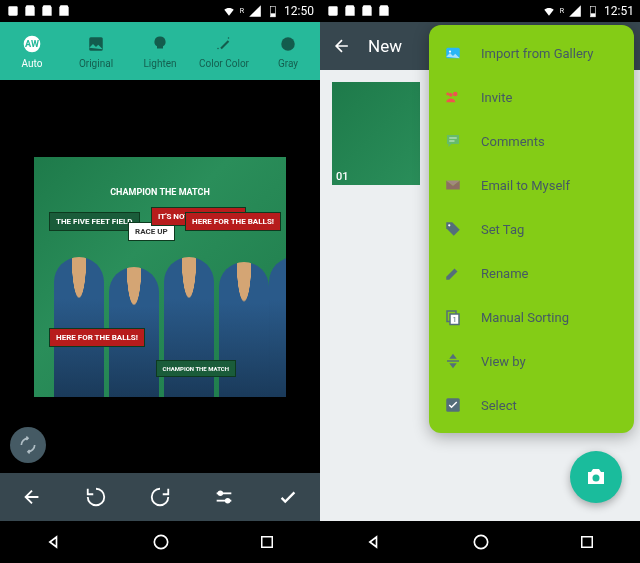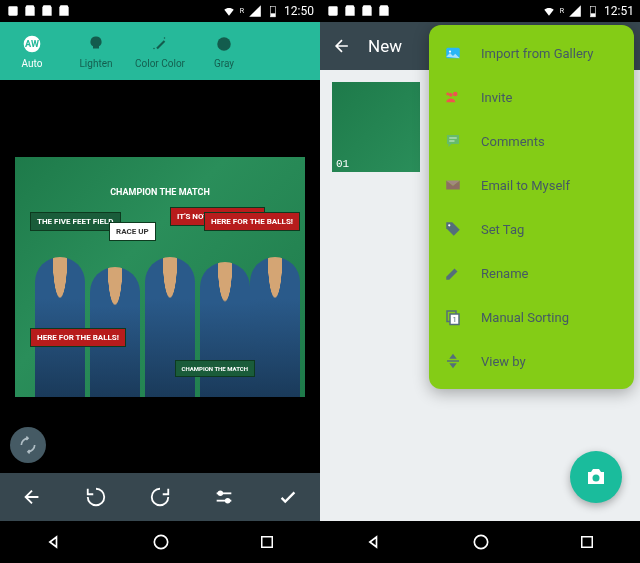--- a/index.html
+++ b/index.html
@@ -13,21 +13,21 @@
   .status-right { display: flex; gap: 4px; align-items: center; }
   .sbicon { width: 14px; height: 14px; }
   
   
   .filter-bar { height: 58px; background: #26b99a; display: flex; align-items: center; overflow: hidden; }
   .filter-item { flex: 0 0 64px; display: flex; flex-direction: column; align-items: center; color: rgba(0,0,0,0.5); font-size: 10px; gap: 4px; }
   .filter-item.active { color: #fff; }
   .filter-icon { width: 20px; height: 20px; display: flex; align-items: center; justify-content: center; }
   
   .photo-area { flex: 1; background: #000; position: relative; display: flex; align-items: center; justify-content: center; }
-  .photo { width: 290px; height: 240px; background: linear-gradient(135deg, #1e7a4a 0%, #2a8e5a 40%, #1e7a4a 100%); position: relative; overflow: hidden; }
+  .photo { width: 252px; height: 240px; background: linear-gradient(135deg, #1e7a4a 0%, #2a8e5a 40%, #1e7a4a 100%); position: relative; overflow: hidden; }
   .photo-banner { position: absolute; top: 30px; left: 50%; transform: translateX(-50%); color: #fff; font-size: 9px; font-weight: bold; white-space: nowrap; }
   .sign { position: absolute; background: #1a5c3a; color: #fff; padding: 4px 6px; font-size: 8px; font-weight: bold; border: 1px solid #0d3a1f; }
   .sign.field { top: 55px; left: 15px; }
   .sign.race { top: 65px; left: 94px; background: #fff; color: #333; }
   .sign.foos { top: 50px; right: 40px; background: #b71c1c; }
   .sign.balls1 { bottom: 50px; left: 15px; background: #b71c1c; }
   .sign.balls2 { top: 55px; right: 5px; background: #b71c1c; }
   .sign.champ { bottom: 20px; right: 50px; font-size: 6px; }
   .person { position: absolute; bottom: 0; width: 50px; height: 140px; background: radial-gradient(ellipse at top, #d4a574 0%, #d4a574 20%, transparent 21%), linear-gradient(#2a5a8a 30%, #1a3a5a 100%); border-radius: 25px 25px 0 0; }
   .person.p1 { left: 20px; }
@@ -38,21 +38,21 @@
   
   .rotate-fab { position: absolute; bottom: 10px; left: 10px; width: 36px; height: 36px; border-radius: 50%; background: #455a64; display: flex; align-items: center; justify-content: center; }
   
   .bottom-bar { height: 48px; background: #37474f; display: flex; align-items: center; justify-content: space-around; }
   .bottom-btn { color: #fff; width: 40px; height: 40px; display: flex; align-items: center; justify-content: center; }
   
   
   .right-content { flex: 1; background: #eceff1; position: relative; }
   .app-bar { height: 48px; background: #37474f; display: flex; align-items: center; color: #fff; padding: 0 12px; gap: 16px; font-size: 17px; }
   .thumb-area { padding: 12px; }
-  .thumb { width: 88px; height: 90px; background: linear-gradient(135deg, #1e7a4a 0%, #2a8e5a 100%); position: relative; font-family: Liberation Mono, monospace; }
+  .thumb { width: 88px; height: 103px; background: linear-gradient(135deg, #1e7a4a 0%, #2a8e5a 100%); position: relative; }
   .thumb-num { position: absolute; bottom: 2px; left: 4px; color: #fff; font-size: 11px; font-weight: 500; }
   
   .menu { position: absolute; top: 3px; right: 6px; width: 205px; background: #84cc16; box-shadow: 0 4px 16px rgba(0,0,0,0.3); z-index: 10; padding: 6px 0; border-radius: 12px; }
   .menu-item { height: 44px; display: flex; align-items: center; padding: 0 14px; gap: 18px; color: #455a64; font-size: 13px; }
   .menu-icon { width: 20px; height: 20px; display: flex; align-items: center; justify-content: center; flex-shrink: 0; }
   
   .cam-fab { position: absolute; bottom: 18px; right: 18px; width: 52px; height: 52px; border-radius: 50%; background: #1abc9c; display: flex; align-items: center; justify-content: center; box-shadow: 0 3px 8px rgba(0,0,0,0.3); }
   
   
   .nav-bar { height: 42px; background: #000; display: flex; align-items: center; justify-content: space-around; }
@@ -99,20 +99,29 @@
 
     <div class="filter-bar">
       <div class="filter-item active">
         <div class="filter-icon">
             <svg width="20" height="20" viewBox="0 0 24 24">
               <circle cx="12" cy="12" r="10" fill="#fff"></circle>
               <text x="12" y="16" text-anchor="middle" fill="#26b99a" font-size="11" font-weight="bold">AW</text>
             </svg>
           </div>
         <span>Auto</span>
+      </div>
+      <div class="filter-item">
+        <div class="filter-icon">
+            <svg width="18" height="18" viewBox="0 0 24 24" fill="rgba(0,0,0,0.5)">
+              <rect x="3" y="3" width="18" height="18" rx="2"></rect>
+              <path d="M3 17l5-5 4 4 3-3 6 6" fill="#26b99a"></path>
+            </svg>
+          </div>
+        <span>Original</span>
       </div>
       <div class="filter-item">
         <div class="filter-icon">
             <svg width="18" height="18" viewBox="0 0 24 24" fill="rgba(0,0,0,0.5)">
               <path d="M12 2a7 7 0 00-4 13v3h8v-3a7 7 0 00-4-13z"></path>
             </svg>
           </div>
         <span>Lighten</span>
       </div>
       <div class="filter-item">
@@ -336,20 +345,29 @@
         </div>
         <div class="menu-item">
           <div class="menu-icon">
               <svg width="18" height="18" viewBox="0 0 24 24" fill="none" stroke="#546e7a" stroke-width="2">
                 <line x1="4" y1="12" x2="20" y2="12"></line>
                 <path d="M12 4l-3 4h6l-3-4zM12 20l3-4H9l3 4z" fill="#546e7a"></path>
               </svg>
             </div>
           <span>View by</span>
         </div>
+        <div class="menu-item">
+          <div class="menu-icon">
+              <svg width="18" height="18" viewBox="0 0 24 24" fill="#546e7a">
+                <rect x="3" y="3" width="18" height="18" rx="2"></rect>
+                <path d="M7 12l3 3 7-7" stroke="#fff" stroke-width="2" fill="none"></path>
+              </svg>
+            </div>
+          <span>Select</span>
+        </div>
       </div>
 
       <div class="cam-fab">
         <svg width="24" height="24" viewBox="0 0 24 24" fill="#fff">
             <path d="M4 7h3l2-3h6l2 3h3v12H4V7z"></path>
             <circle cx="12" cy="13" r="3.5" fill="#1abc9c"></circle>
           </svg>
       </div>
     </div>
 

